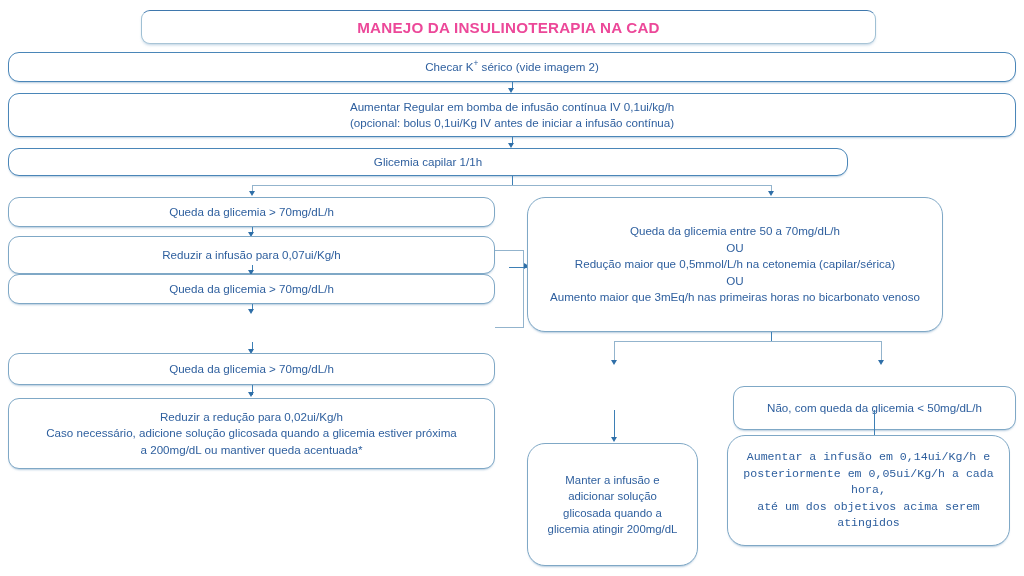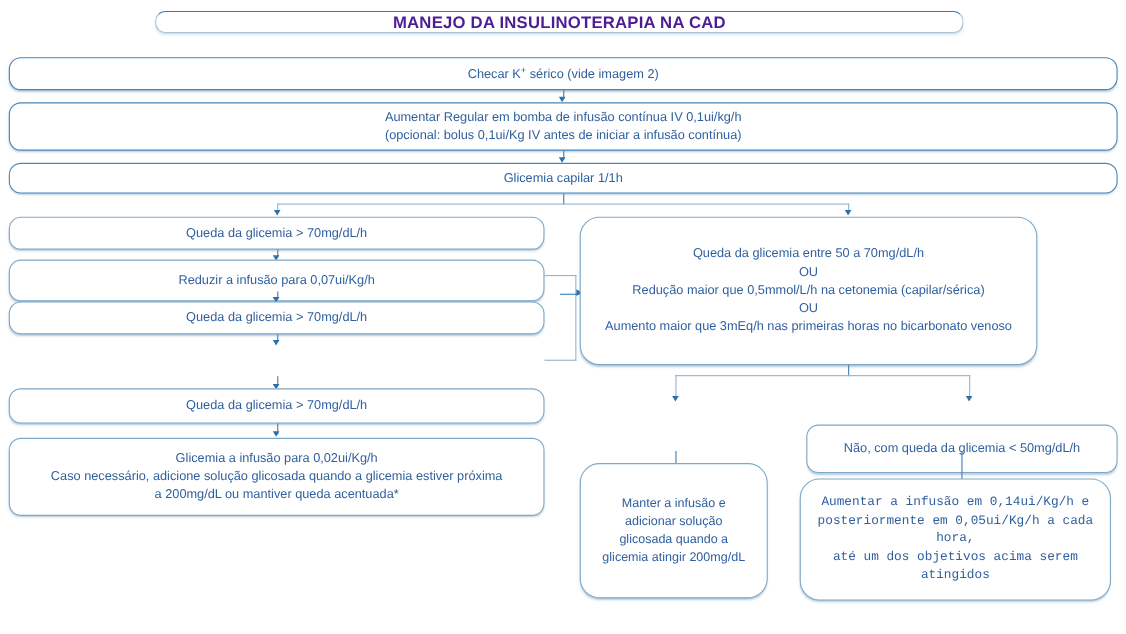--- a/index.html
+++ b/index.html
@@ -41,30 +41,30 @@
   .box.big {
     border-radius: 18px;
   }
 
   
   #title-box {
     position: absolute;
     left: 141px;
     top: 10px;
     width: 735px;
-    height: 20px;
+    height: 34px;
     box-sizing: border-box;
     background: #ffffff;
     border: 1.6px solid;
     border-color: #3f78ad #9fc0d4 #a8c4d6 #9fc0d4;
     border-radius: 9px;
     display: flex;
     align-items: center;
     justify-content: center;
-    color: #4c1d95;
+    color: #ec4899;
     font-size: 15.2px;
     font-weight: bold;
     letter-spacing: 0.2px;
     box-shadow: 0 2px 3px -1px rgba(140,175,205,0.6);
   }
 
   
   .ln {
     position: absolute;
     background: #3d7fb5;
@@ -106,21 +106,21 @@
 
   <div class="ln v" style="left:511.5px; top:82px; height:8px;"></div>
   <div class="arrow" style="left:508px; top:88px;"></div>
 
   <div class="box nowrap" style="left:8px; top:93px; width:1008px; height:44px;">Aumentar Regular em bomba de infusão contínua IV 0,1ui/kg/h
 (opcional: bolus 0,1ui/Kg IV antes de iniciar a infusão contínua)</div>
 
   <div class="ln v" style="left:511.5px; top:137px; height:8px;"></div>
   <div class="arrow" style="left:508px; top:143px;"></div>
 
-  <div class="box" style="left:8px; top:148px; width:1008px; height:28px;">Glicemia capilar 1/1h</div>
+  <div class="box" style="left:8px; top:148px; width:840px; height:28px;">Glicemia capilar 1/1h</div>
 
   <div class="ln v" style="left:511.5px; top:176px; height:10px;"></div>
   <div class="ln h pale" style="left:252px; top:185px; width:520px;"></div>
   <div class="ln v pale" style="left:252px; top:185px; height:8px;"></div>
   <div class="arrow" style="left:248.5px; top:191px;"></div>
   <div class="ln v pale" style="left:771px; top:185px; height:8px;"></div>
   <div class="arrow" style="left:767.5px; top:191px;"></div>
 
   <div class="box soft" style="left:8px; top:197px; width:487px; height:30px;">Queda da glicemia &gt; 70mg/dL/h</div>
 
@@ -139,21 +139,21 @@
 
 
   <div class="ln v" style="left:251.5px; top:342px; height:9px;"></div>
   <div class="arrow" style="left:248px; top:349px;"></div>
 
   <div class="box soft" style="left:8px; top:353px; width:487px; height:32px;">Queda da glicemia &gt; 70mg/dL/h</div>
 
   <div class="ln v" style="left:251.5px; top:385px; height:10px;"></div>
   <div class="arrow" style="left:248px; top:392px;"></div>
 
-  <div class="box soft nowrap" style="left:8px; top:398px; width:487px; height:71px;">Glicemia a infusão para 0,02ui/Kg/h
+  <div class="box soft nowrap" style="left:8px; top:398px; width:487px; height:71px;">Reduzir a redução para 0,02ui/Kg/h
 Caso necessário, adicione solução glicosada quando a glicemia estiver próxima
 a 200mg/dL ou mantiver queda acentuada*</div>
 
 
   <div class="ln h pale" style="left:495px; top:250px; width:29px;"></div>
   <div class="ln v pale" style="left:522.5px; top:250px; height:78px;"></div>
   <div class="ln h pale" style="left:495px; top:327px; width:29px;"></div>
   <div class="ln h" style="left:509px; top:266.5px; width:18px;"></div>
   <div class="arrow-r" style="left:524px; top:263px;"></div>
 
@@ -172,21 +172,21 @@
 
 
   <div class="box soft" style="left:733px; top:366px; width:283px; height:44px;margin-top:20px;">Não, com queda da glicemia &lt; 50mg/dL/h</div>
 
   <div class="ln v" style="left:614px; top:410px; height:30px;"></div>
   <div class="arrow" style="left:610.5px; top:437px;"></div>
 
   <div class="ln v" style="left:874px; top:410px; height:30px;"></div>
   <div class="arrow" style="left:870.5px; top:437px;"></div>
 
-  <div class="box soft big nowrap" style="left:527px; top:421px; width:171px; height:123px; font-size:11.4px;">Manter a infusão e
+  <div class="box soft big nowrap" style="left:527px; top:443px; width:171px; height:123px; font-size:11.4px;">Manter a infusão e
 adicionar solução
 glicosada quando a
 glicemia atingir 200mg/dL</div>
 
   <div class="box soft big nowrap" style="left:727px; top:435px; width:283px; height:111px;font-family:Liberation Mono, monospace;">Aumentar a infusão em 0,14ui/Kg/h e
 posteriormente em 0,05ui/Kg/h a cada hora,
 até um dos objetivos acima serem atingidos</div>
 
 </div>
 

